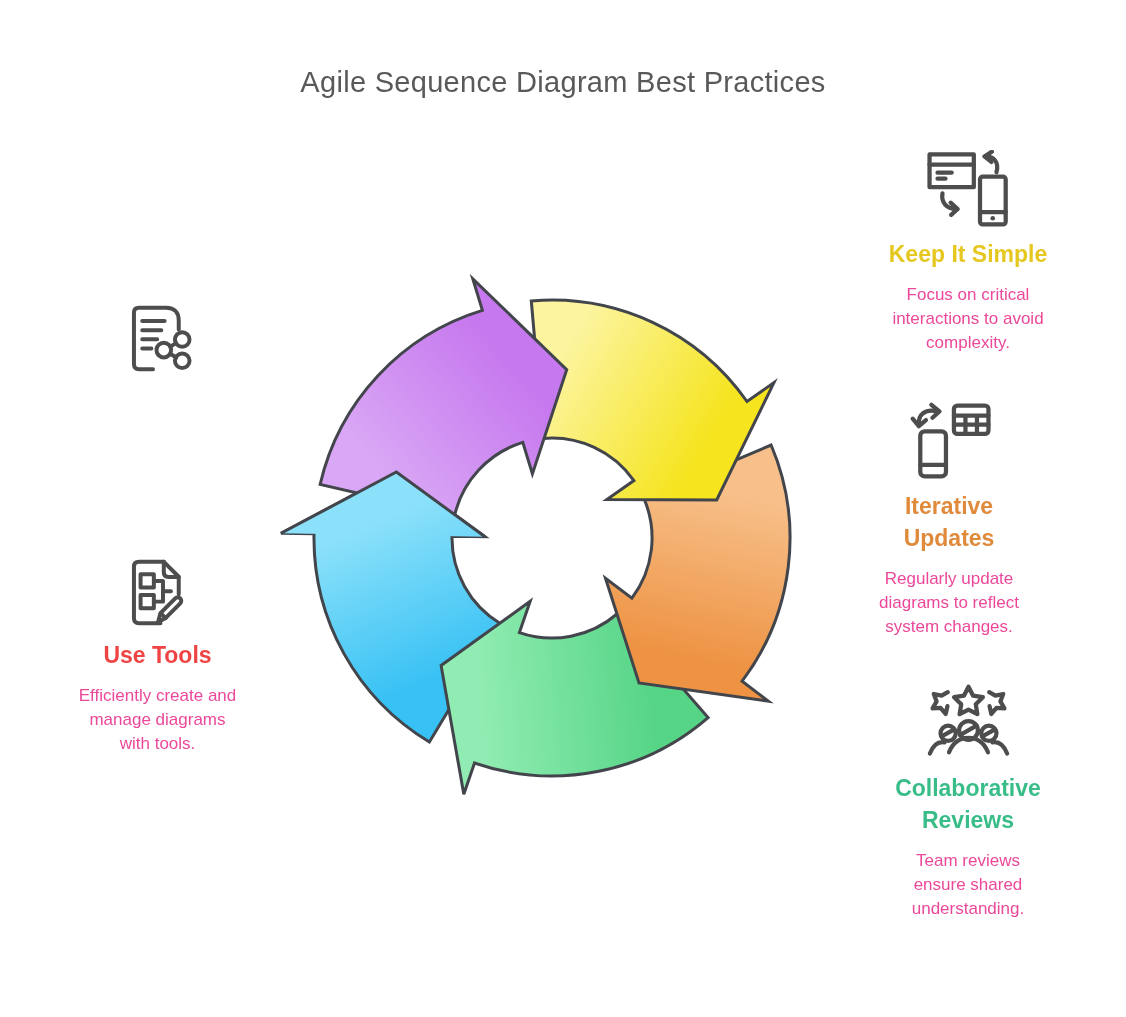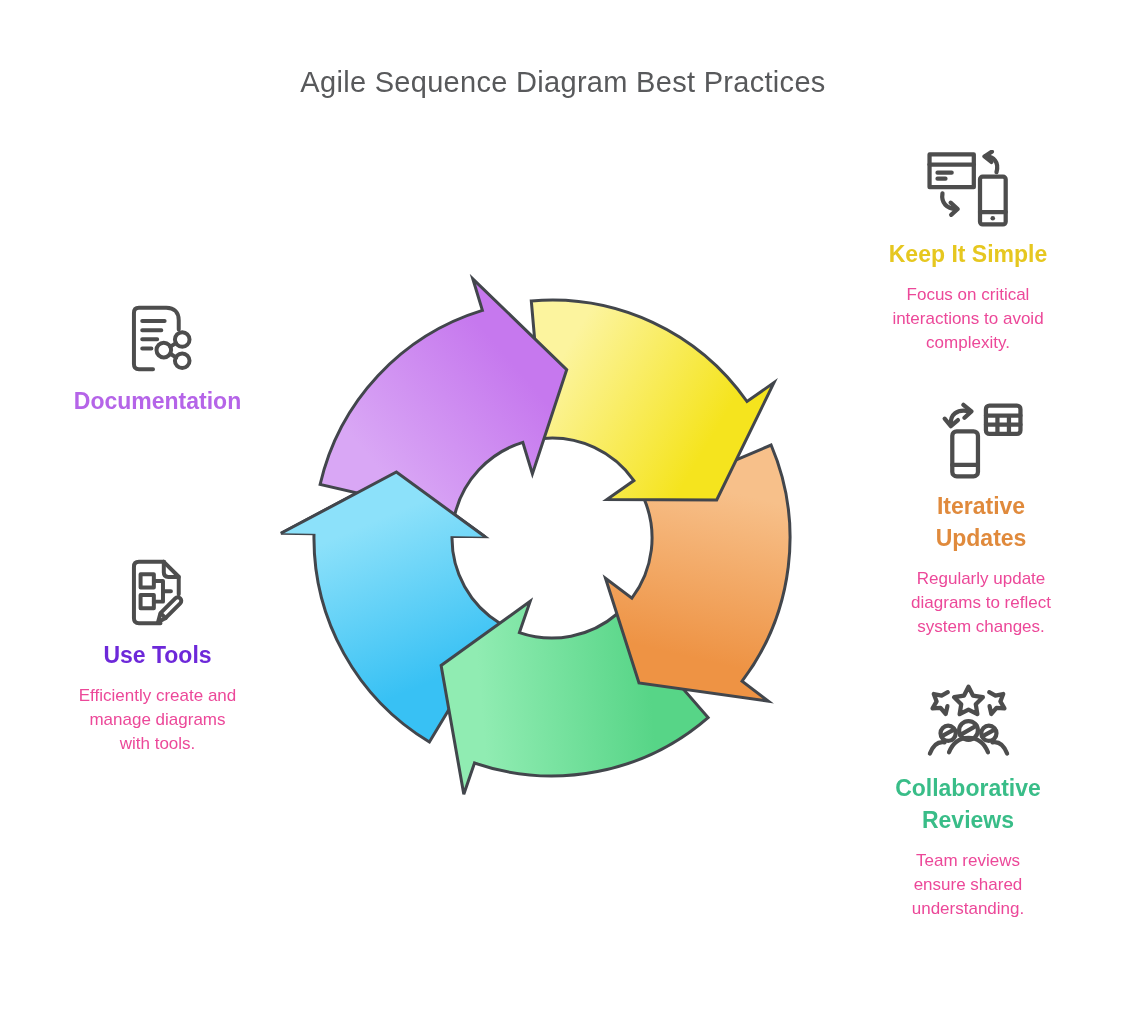--- a/index.html
+++ b/index.html
@@ -25,21 +25,21 @@
     white-space: pre-line;
   }
   .feature p {
     margin-top: 13px; font-size: 17px; line-height: 24px; color: #ec4899;
     white-space: pre-line;
   }
 
   .f-documentation { left: 35px;  top: 302px; width: 245px; }
   .f-use-tools     { left: 35px;  top: 556px; width: 245px; }
   .f-keep-simple   { left: 843px; top: 150px; width: 250px; }
-  .f-iterative     { left: 856px; top: 402px; width: 250px; }
+  .f-iterative     { left: 824px; top: 402px; width: 250px; }
   .f-collab        { left: 843px; top: 684px; width: 250px; }
 
   
   .ic { fill: none; stroke: #4d4d4d; stroke-width: 2.4; stroke-linecap: round; stroke-linejoin: round; }
   .ic-fill { fill: #4d4d4d; stroke: none; }
 </style>
 </head>
 <body>
 
 <h1 class="page-title">Agile Sequence Diagram Best Practices</h1>
@@ -79,37 +79,36 @@
   <div class="ficon">
     <svg width="80" height="73" viewBox="0 0 48 44">
       <path class="ic" d="M36.5 16.5V11c0-4.5-2.6-7.5-7.5-7.5H12.5c-2 0-3 1.1-3 3.2v30.6c0 2.1 1 3.2 3 3.2h8.5"></path>
       <path class="ic" d="M14.5 11.5h13.5M14.5 17h11.5M14.5 22.5h9M14.5 28h5.5"></path>
       <circle class="ic" cx="27.5" cy="29" r="4.4"></circle>
       <circle class="ic" cx="38.6" cy="22.6" r="4.4"></circle>
       <circle class="ic" cx="38.6" cy="35.4" r="4.4"></circle>
       <path class="ic" d="M31.4 26.9l3.5-2.1M31.5 31.2l3.5 2.3"></path>
     </svg>
   </div>
-  <h2 style="color: rgb(181, 100, 232);">Documentation</h2>
 </div>
 
 <div class="feature f-use-tools">
   <div class="ficon">
     <svg width="80" height="73" viewBox="0 0 48 44">
       <path class="ic" d="M27.5 3.5H12.5c-2 0-3 1-3 3v31c0 2 1 3 3 3h13"></path>
       <path class="ic" d="M27.5 3.5l9 9v10.5"></path>
       <path class="ic" d="M27.5 3.5v6.5c0 1.7 1 2.7 2.7 2.7h6.3"></path>
       <rect class="ic" x="13.5" y="11" width="8" height="8"></rect>
       <rect class="ic" x="13.5" y="23.5" width="8" height="8"></rect>
       <path class="ic" d="M21.5 15h5.5v12.5h-5.5M27 21.2h4.8"></path>
       <path class="ic" d="M24 40l1.5-5.6 8.9-8.9a2.12 2.12 0 0 1 3 3l-8.9 8.9z"></path>
       <path class="ic" d="M25.7 34.6l2.9 2.9"></path>
     </svg>
   </div>
-  <h2 style="color: #6d28d9;">Use Tools</h2>
+  <h2 style="color: #ef4444;">Use Tools</h2>
   <p>Efficiently create and
 manage diagrams
 with tools.</p>
 </div>
 
 <div class="feature f-keep-simple">
   <div class="ficon">
     <svg width="85" height="78" viewBox="0 0 48 44">
       <rect class="ic" x="2" y="2.5" width="25" height="18.5"></rect>
       <path class="ic" d="M2 8.2h25"></path>

